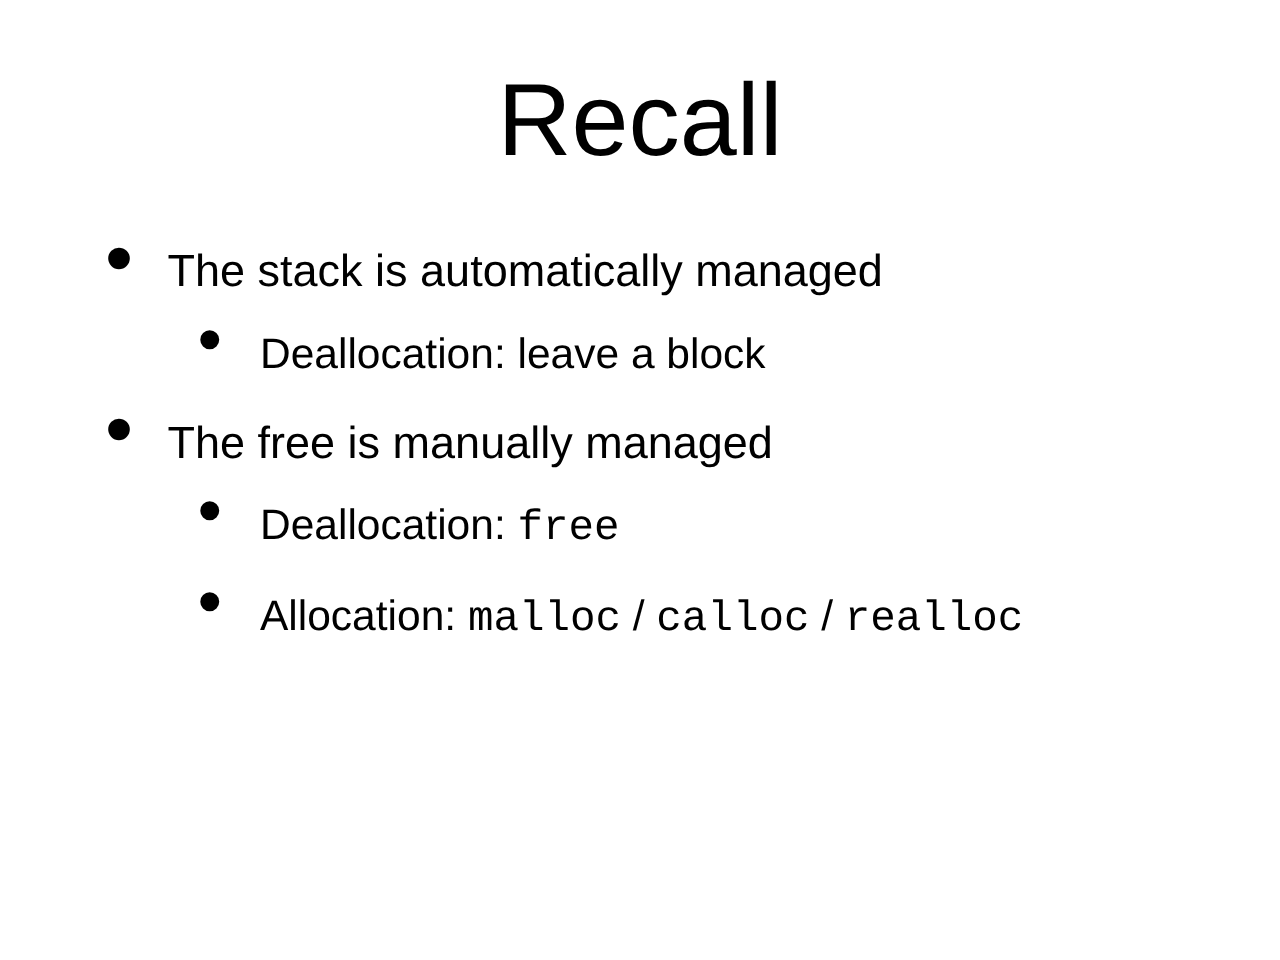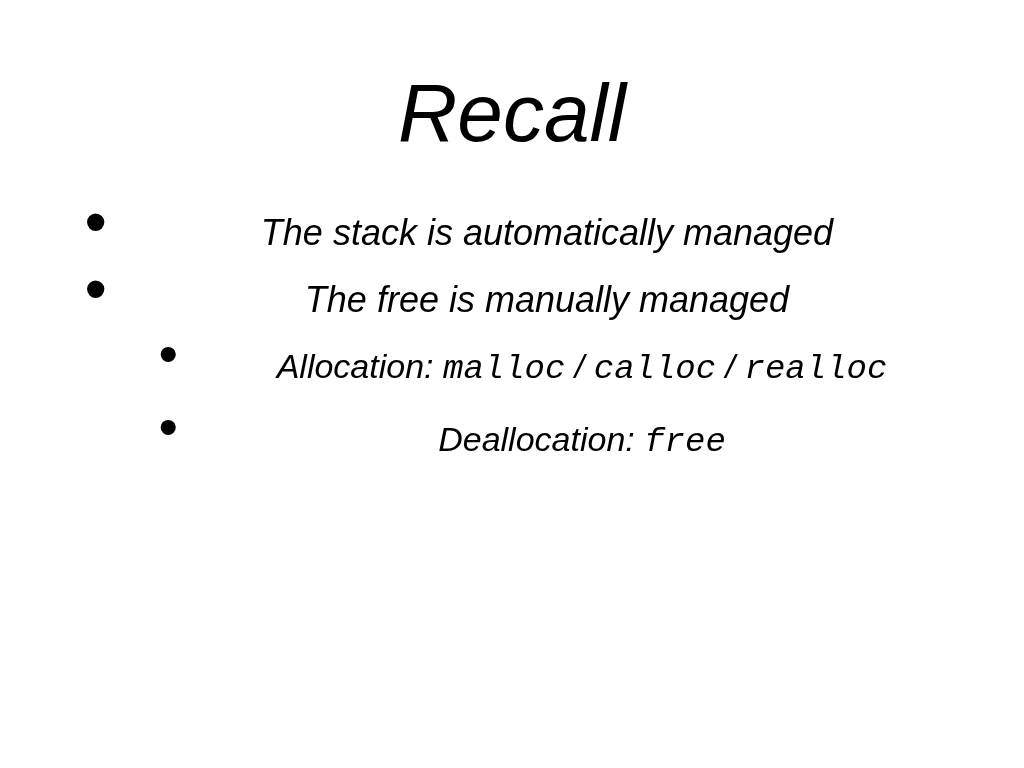--- a/index.html
+++ b/index.html
@@ -10,35 +10,33 @@
     background: #ffffff;
     font-family: Arial, Helvetica, sans-serif;
     color: #000000;
     overflow: hidden;
   }
   .slide {
     width: 1024px;
     height: 594px;
     position: relative;
     box-sizing: border-box;
-    padding: 56px 60px 0 60px;
-    font-style: italic;
+    padding: 40px 60px 0 60px;
   }
   .title {
     text-align: center;
     font-size: 82px;
     font-weight: normal;
     margin: 10px 0 50px 0;
     letter-spacing: 0px;
   }
   ul {
     list-style: none;
     padding: 0;
     margin: 4px;
-    text-align: center;
   }
   .level1 > li {
     position: relative;
     padding-left: 70px;
     font-size: 36px;
     line-height: 1.25;
     margin-bottom: 20px;
   }
   .level1 > li::before {
     content: "•";
@@ -73,27 +71,30 @@
 </head>
 <body>
 
 <div class="slide">
   <div class="title">Recall</div>
 
   <ul class="level1">
     <li>
       <span>The stack is automatically managed</span>
       <ul class="level2">
+        <li>
+          <span>Deallocation: leave a block</span>
+        </li>
       </ul>
     </li>
     <li>
       <span>The free is manually managed</span>
       <ul class="level2">
         <li>
-          <span>Allocation: </span><span class="code">malloc</span><span> / </span><span class="code">calloc</span><span> / </span><span class="code">realloc</span>
+          <span>Deallocation: </span><span class="code">free</span>
         </li>
         <li>
-          <span>Deallocation: </span><span class="code">free</span>
+          <span>Allocation: </span><span class="code">malloc</span><span> / </span><span class="code">calloc</span><span> / </span><span class="code">realloc</span>
         </li>
       </ul>
     </li>
   </ul>
 </div>
 
 </body></html>

